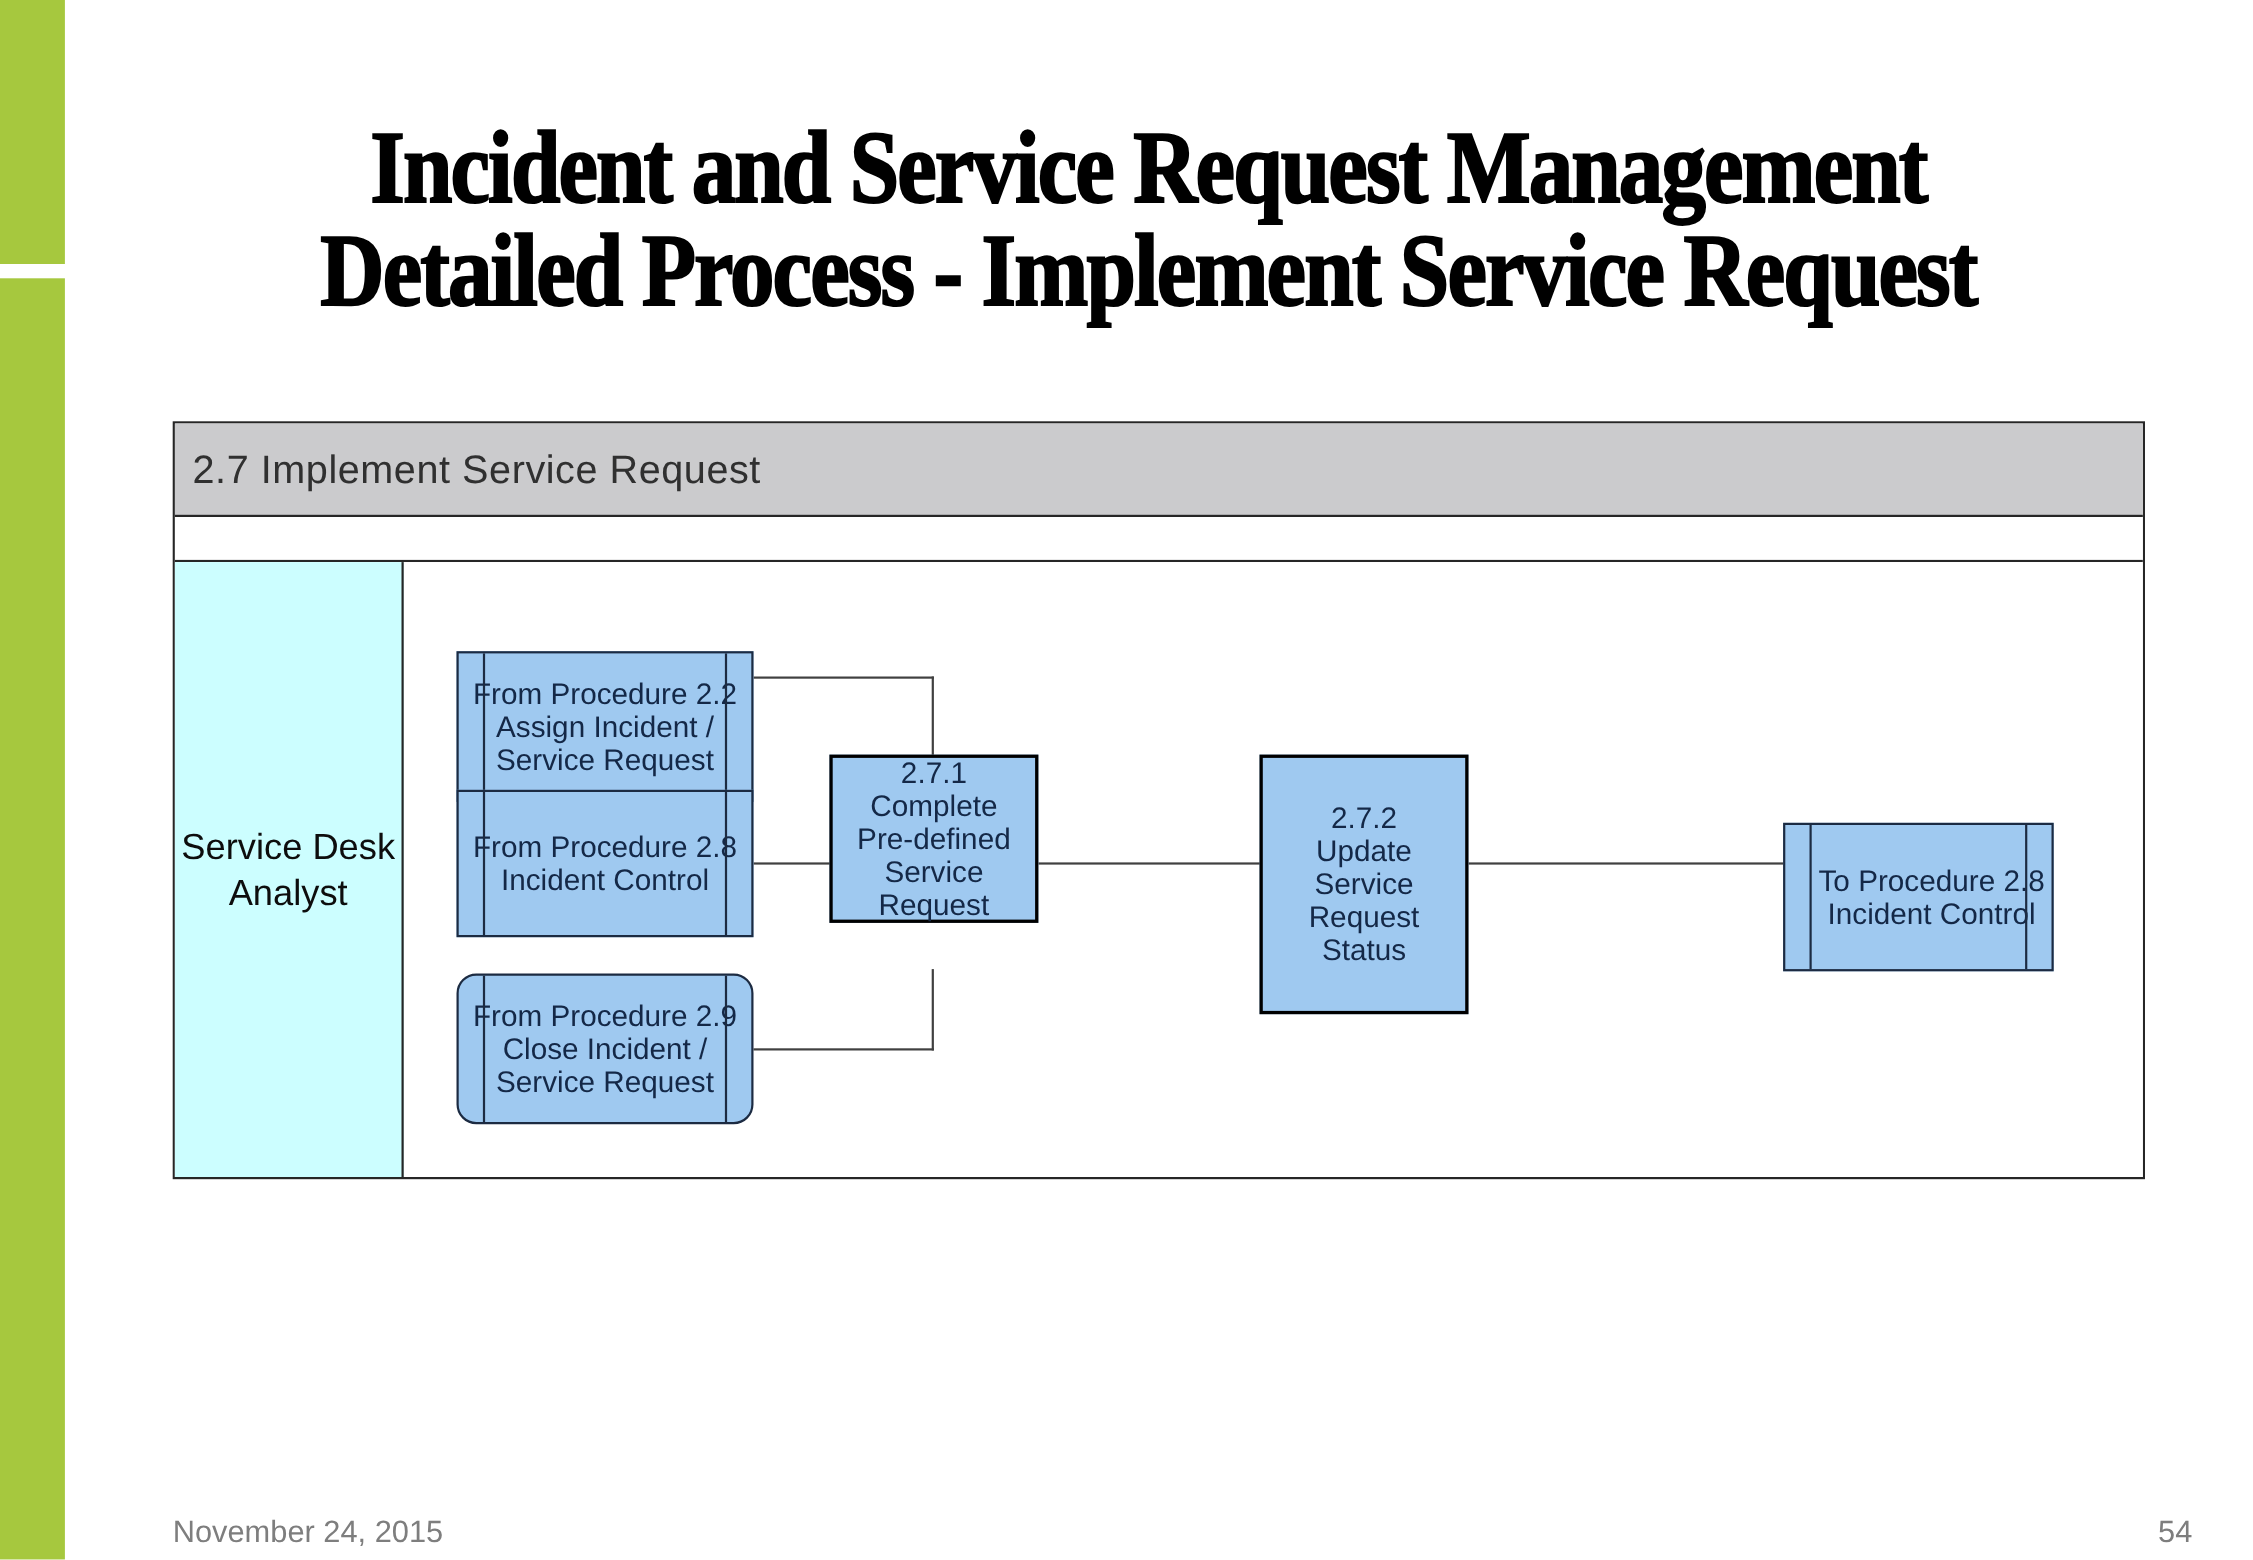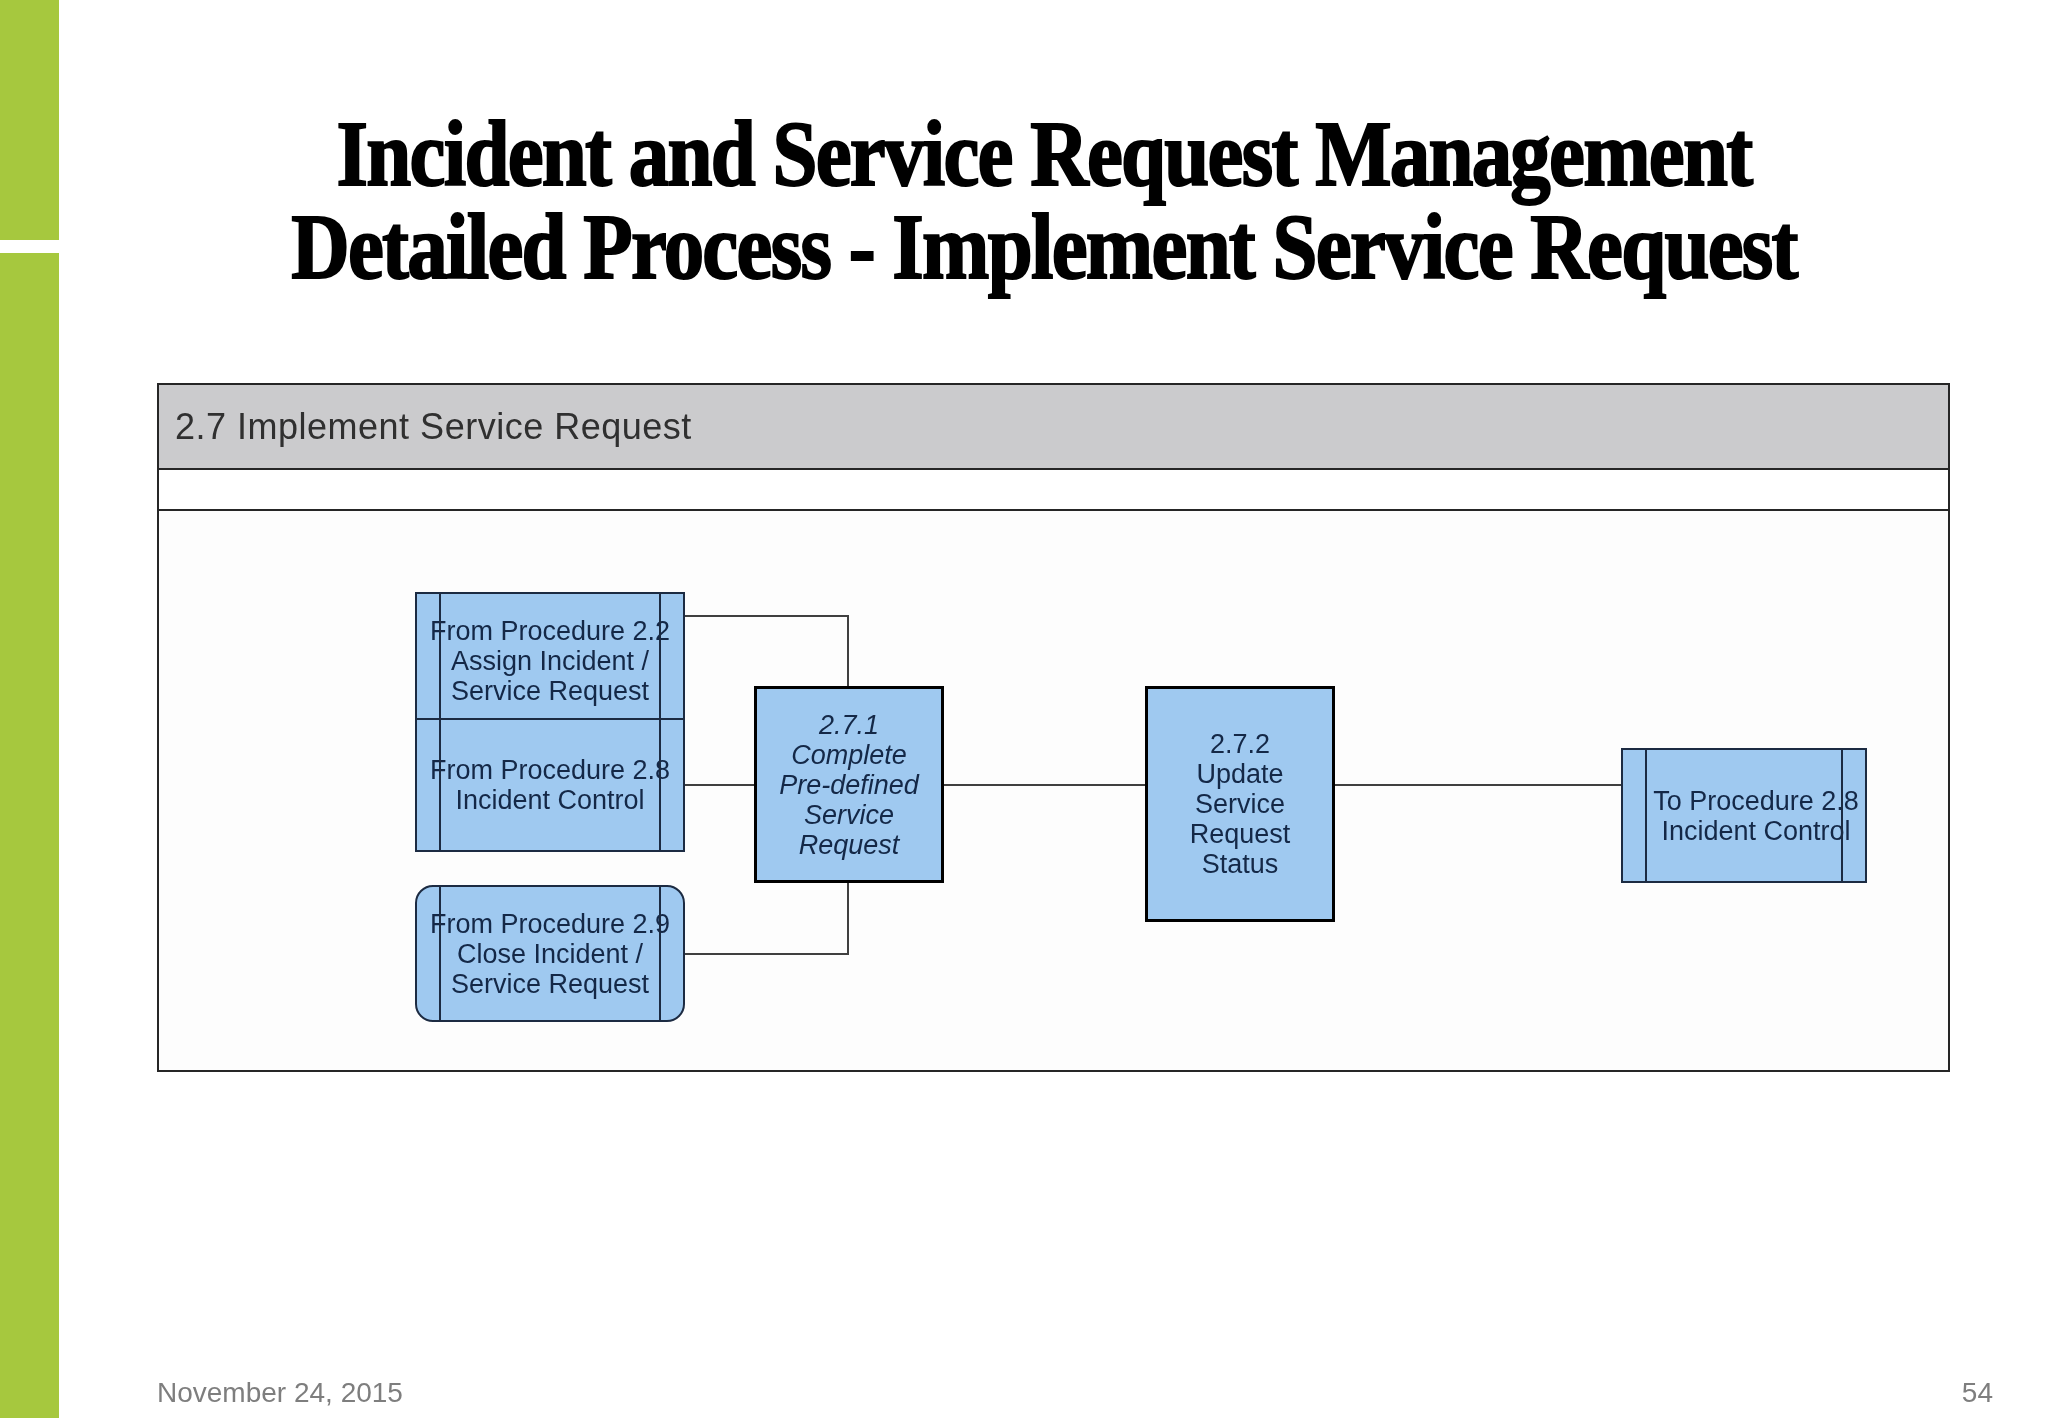--- a/index.html
+++ b/index.html
@@ -69,20 +69,24 @@
   <div class="green-seg green-main"></div>
 
   <h1 class="slide-title">Incident and Service Request Management
 Detailed Process - Implement Service Request</h1>
 
   <div class="frame">
     <div class="frame-header">
       <span>2.7 Implement Service Request</span>
     </div>
     <div class="frame-subrow"></div>
+    <div class="lane-row">
+      <div class="lane-cell">Service Desk
+Analyst</div>
+    </div>
   </div>
 
   <div class="conn" style="left:685px;top:615px;width:164px;height:2px;"></div>
   <div class="conn" style="left:847px;top:615px;width:2px;height:73px;"></div>
   <div class="conn" style="left:685px;top:784px;width:71px;height:2px;"></div>
   <div class="conn" style="left:685px;top:953px;width:164px;height:2px;"></div>
   <div class="conn" style="left:847px;top:881px;width:2px;height:74px;"></div>
   <div class="conn" style="left:944px;top:784px;width:203px;height:2px;"></div>
   <div class="conn" style="left:1335px;top:784px;width:288px;height:2px;"></div>
 
@@ -99,21 +103,21 @@
 Incident Control</span>
   </div>
 
   <div class="node" style="left:415px;top:885px;width:270px;height:137px;border-radius:18px;">
     <div class="strips"></div>
     <span>From Procedure 2.9
 Close Incident /
 Service Request</span>
   </div>
 
-  <div class="node step" style="left:754px;top:686px;width:190px;height:197px;font-style:italic;">
+  <div class="node step" style="left:754px;top:686px;width:190px;height:153px;">
     <span>2.7.1
 Complete
 Pre-defined
 Service
 Request</span>
   </div>
 
   <div class="node step" style="left:1145px;top:686px;width:190px;height:236px;">
     <span>2.7.2
 Update

